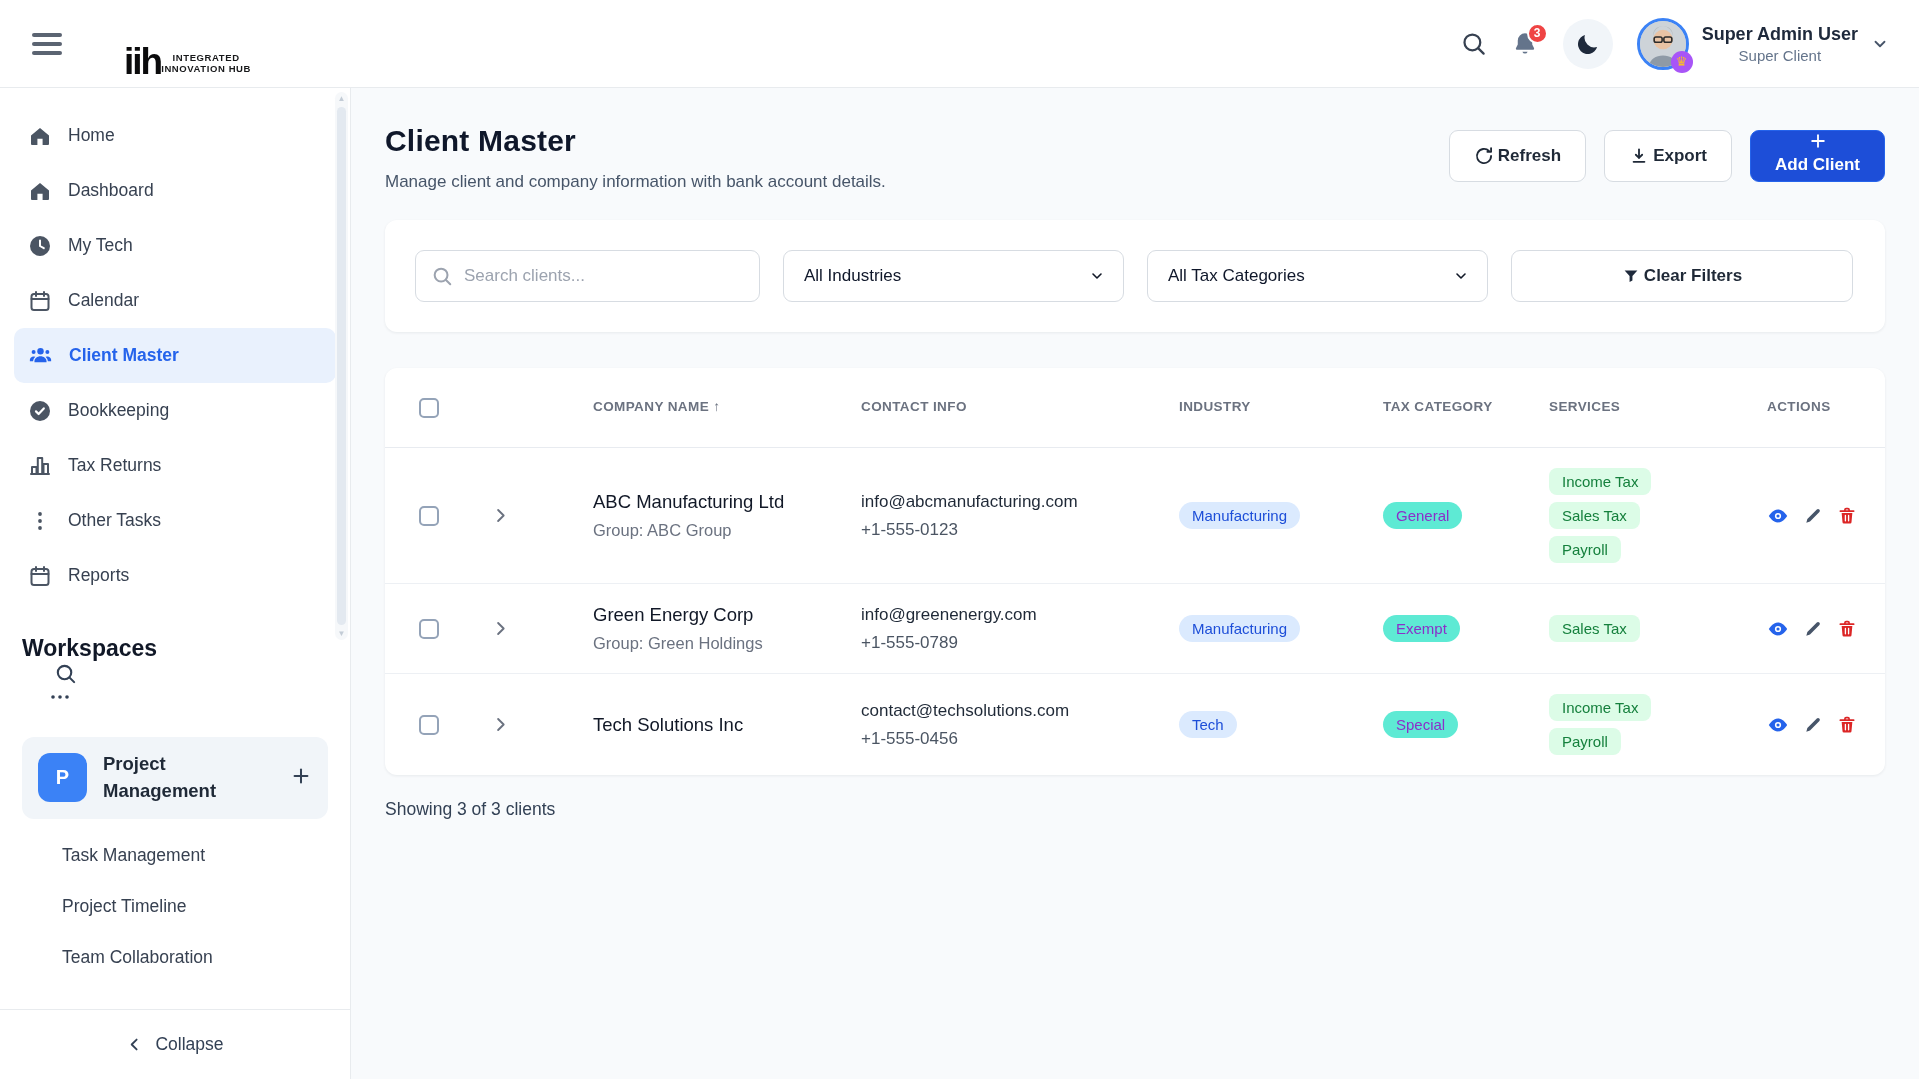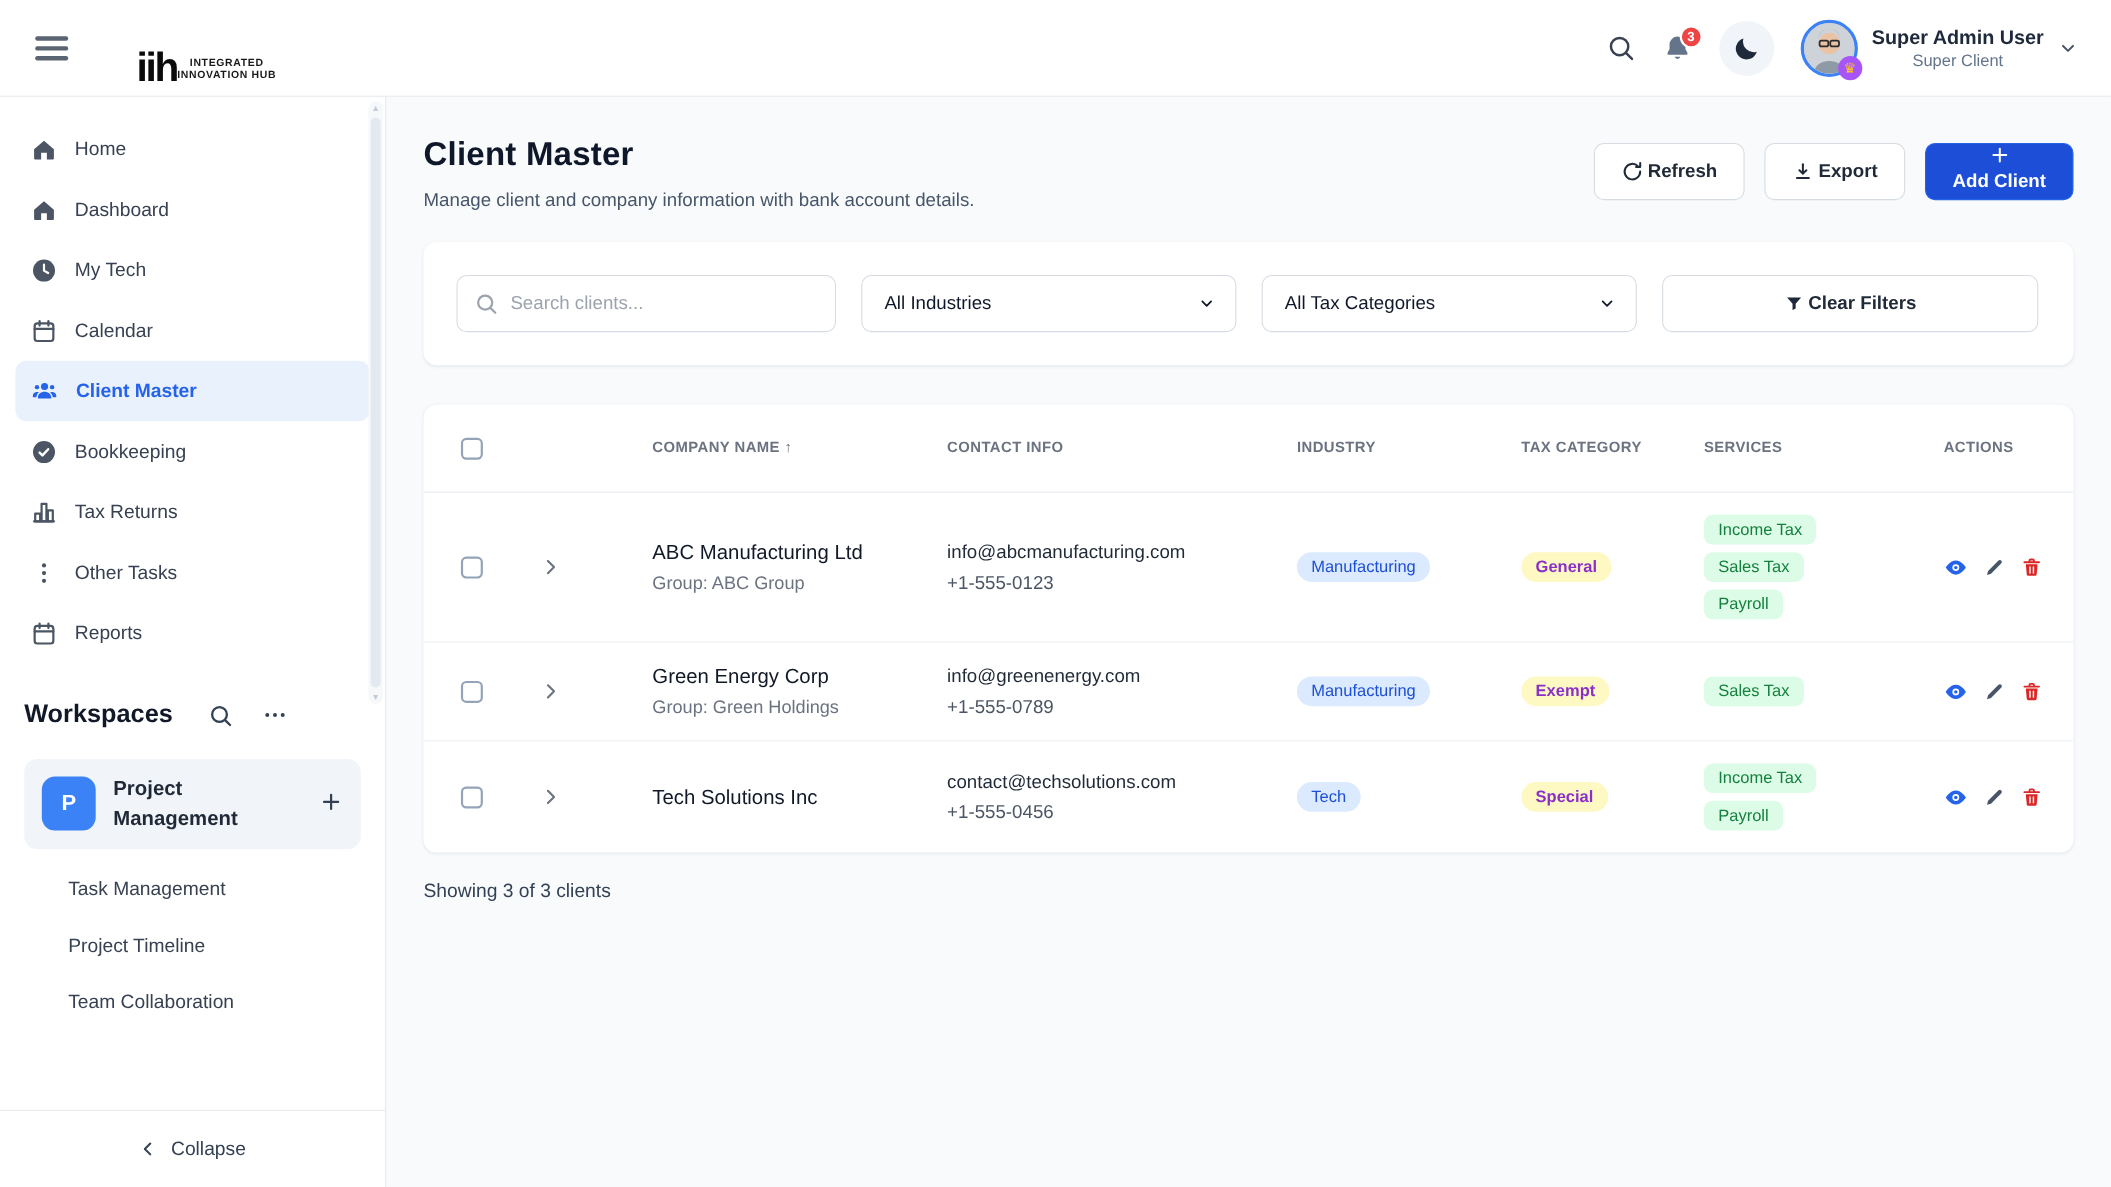--- a/index.html
+++ b/index.html
@@ -35,21 +35,21 @@
   .nav-item svg { flex:0 0 auto; }
   .nav-item.active { background:#e9f1fd; color:#2563eb; }
   .nav-item.active .nav-label { font-weight:600; }
   
   .sb-scroll { position:absolute; top:4px; right:2px; width:13px; height:548px; background:#f6f8fa; border-radius:7px; }
   .sb-thumb { position:absolute; top:15px; bottom:15px; left:2px; right:2px; background:#e3e9f0; border-radius:6px; }
   .sb-arrow { position:absolute; left:0; width:13px; text-align:center; font-size:8px; color:#c3ccd6; }
   .sb-arrow.up { top:2px; } .sb-arrow.down { bottom:2px; }
 
   .ws { padding:26px 22px 0 22px; }
-  .ws-head { display:flex; align-items:flex-end; }
+  .ws-head { display:flex; align-items:flex-start;flex-direction:column; }
   .ws-title { font-size:23px; font-weight:700; color:#111827; }
   .ws-head .icon-btn { margin-left:28px; }
   .ws-card { margin-top:28px; background:#f1f5f9; border-radius:12px; padding:14px 16px; display:flex; align-items:center; gap:16px; cursor:pointer; }
   .ws-avatar { width:49px; height:49px; border-radius:12px; background:#3b82f6; color:#fff; font-size:20px; font-weight:700; display:flex; align-items:center; justify-content:center; flex:0 0 auto; }
   .ws-name { font-size:18.5px; font-weight:700; color:#1f2937; line-height:1.45; width:150px; }
   .ws-add { margin-left:auto; background:none; border:none; cursor:pointer; }
   .ws-links { margin-top:26px; display:flex; flex-direction:column; gap:30px; padding-left:40px; }
   .ws-link { font-size:17.5px; color:#374151; cursor:pointer; }
   .side-spacer { flex:1; }
   .collapse-bar { border-top:1px solid #e8ebee; height:70px; display:flex; align-items:center; justify-content:center; gap:12px; cursor:pointer; color:#334155; font-size:17.5px; font-weight:500; }
@@ -82,21 +82,21 @@
   .cell { padding-left:36px; }
   .c-cb { padding-left:34px; }
   .cb { appearance:none; -webkit-appearance:none; width:20px; height:20px; border:2px solid #94a3b8; border-radius:5px; background:#fff; cursor:pointer; display:block; }
   .expand { background:none; border:none; cursor:pointer; padding:2px; margin-left:14px; display:flex; }
   .company { font-size:18.5px; font-weight:400; color:#111827; }
   .group { font-size:16.5px; color:#6b7280; margin-top:8px; }
   .email { font-size:17px; color:#1f2937; }
   .phone { font-size:17px; color:#4b5563; margin-top:8px; }
   .badge { display:inline-block; font-size:15px; font-weight:500; padding:5px 13px; border-radius:999px; white-space:nowrap; }
   .b-ind { background:#dbeafe; color:#1d4ed8; }
-  .b-tax { background:#fef9c3; color:#8b2fc9;font-weight:bold; }
+  .b-tax { background:#5eead4; color:#8b2fc9; }
   .b-serv { background:#dcfce7; color:#15803d; border-radius:8px; }
   .c-serv { display:flex; flex-direction:column; align-items:flex-start; gap:7px; }
   .c-act { display:flex; gap:14px; align-items:center; }
   .act-btn { background:none; border:none; cursor:pointer; display:flex; padding:0; }
   .tfoot-text { margin-top:24px; font-size:17.5px; color:#334155; }
 </style>
 </head>
 <body>
 
 <header class="topbar">

